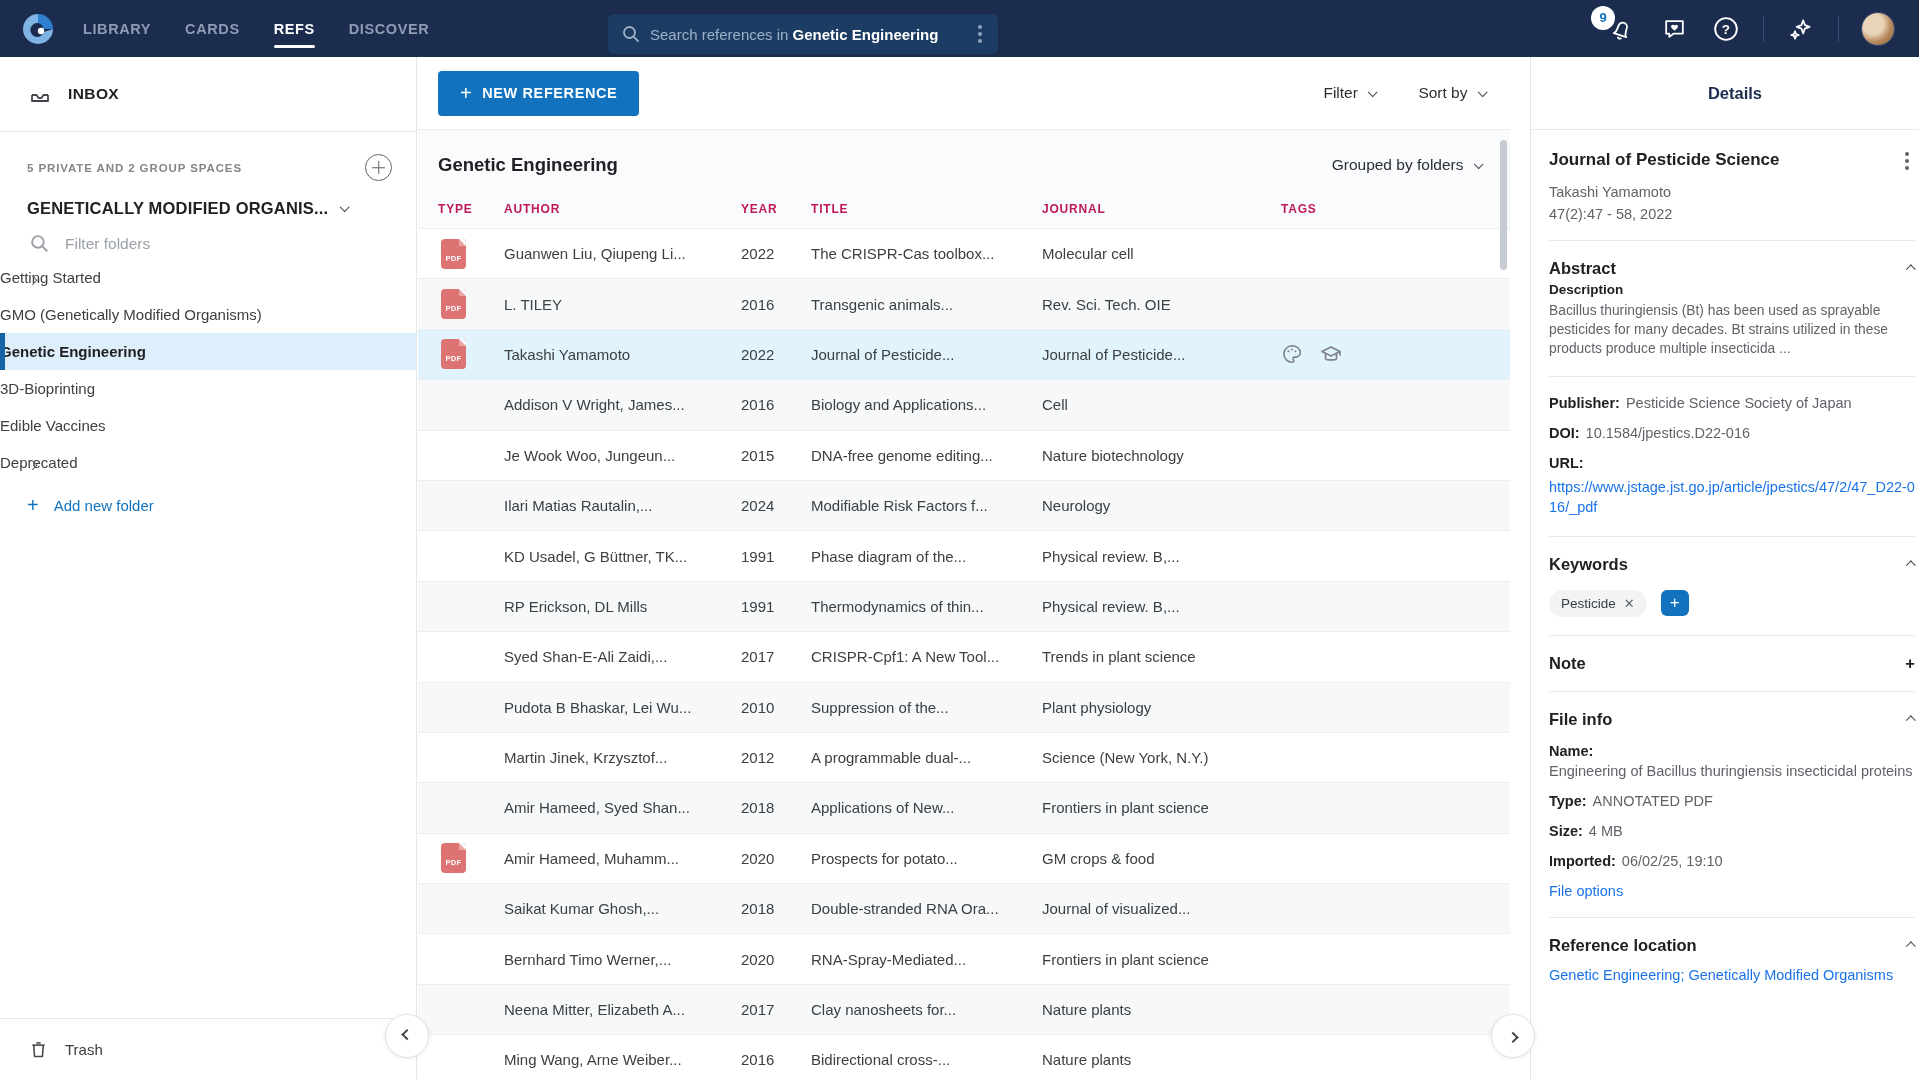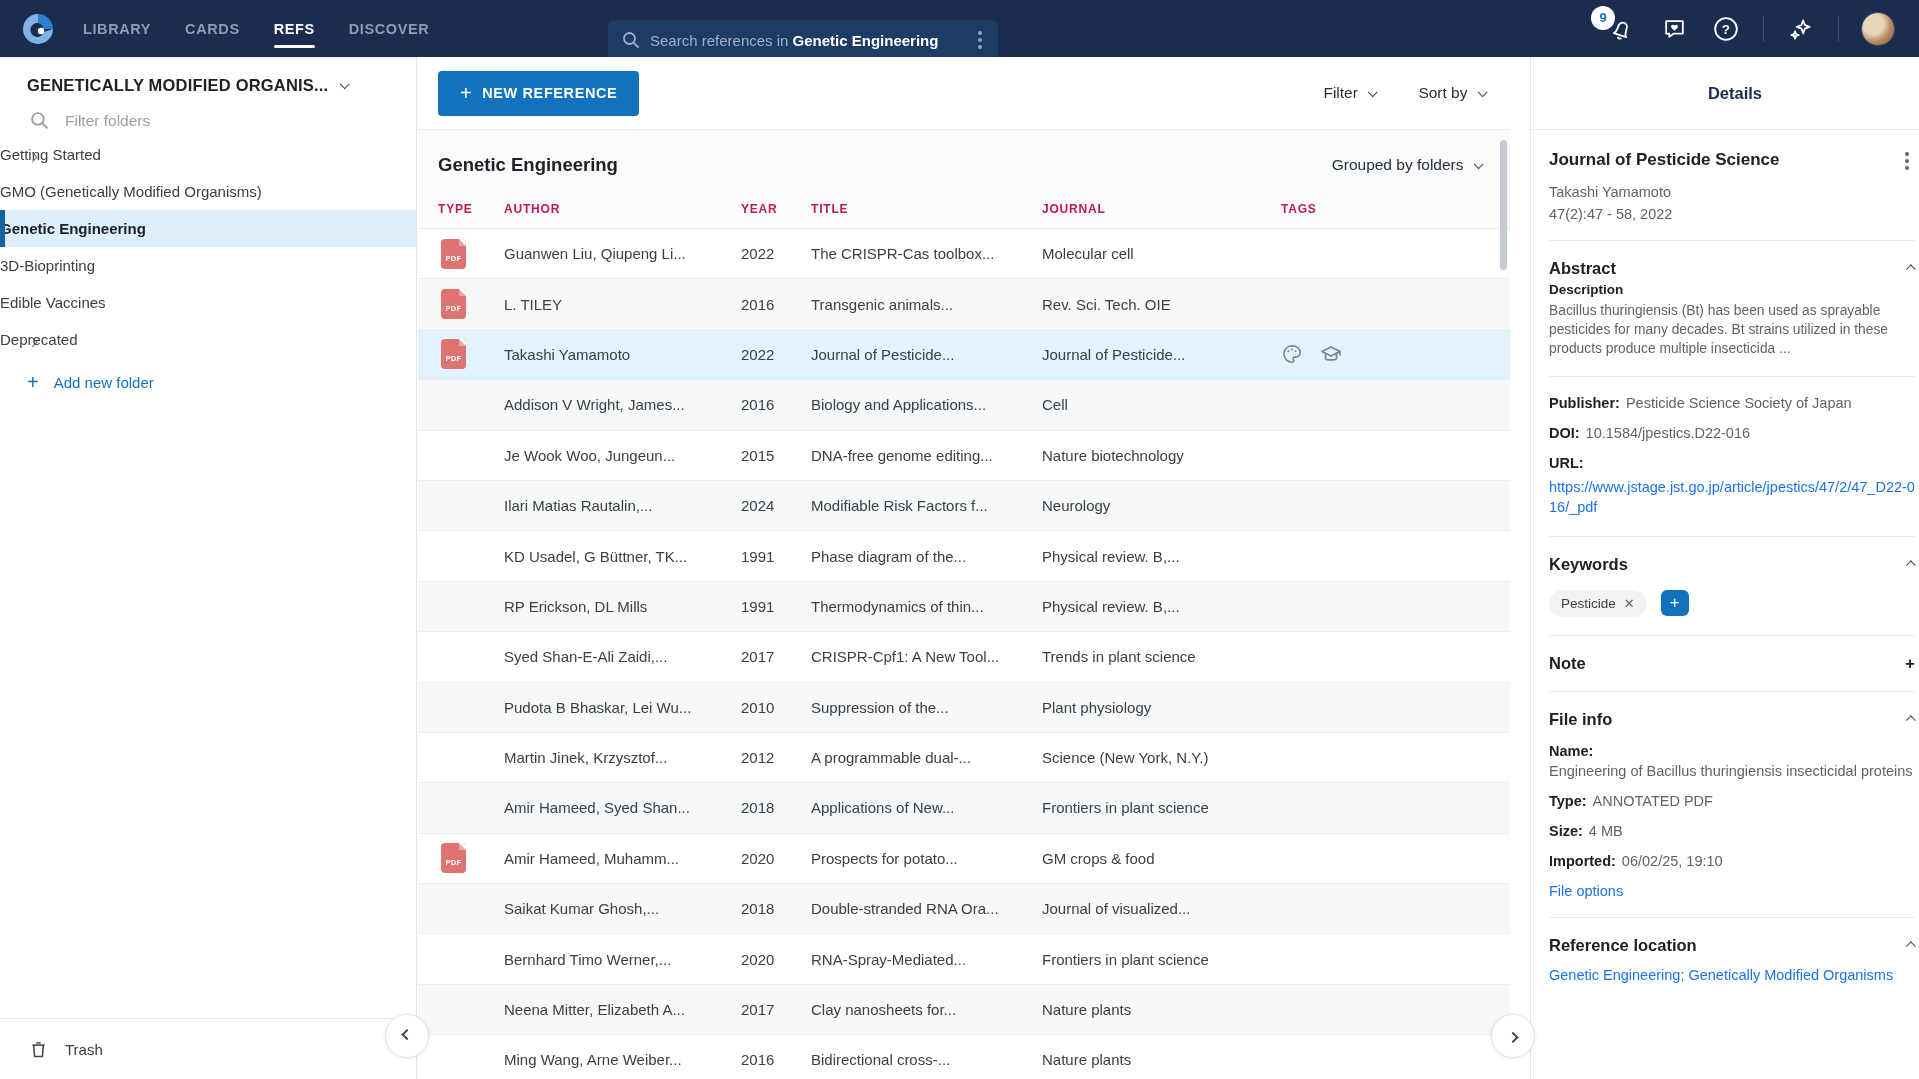--- a/index.html
+++ b/index.html
@@ -9,21 +9,21 @@
   
   .topbar { position:absolute; left:0; top:0; width:1919px; height:57px;
     background:#1b2c4e; display:flex; align-items:center; }
   .logo { width:36px; height:36px; margin-left:20px; flex:0 0 auto; }
   .primary-nav { display:flex; align-items:center; margin-left:27px; gap:34px; height:100%; }
   .nav-item { color:#8e9cb4; font-weight:700; font-size:14.5px; letter-spacing:.6px;
     height:100%; display:flex; align-items:center; position:relative; cursor:pointer; }
   .nav-item.active { color:#fff; }
   .nav-item.active::after { content:""; position:absolute; left:0; right:0; bottom:9px;
     height:3px; background:#fff; border-radius:2px; }
-  .searchbox { position:absolute; left:608px; top:20px; width:390px; height:40px;
+  .searchbox { position:absolute; left:608px; top:14px; width:390px; height:40px;
     background:#1d3c64; border-radius:6px; display:flex; align-items:center; padding:0 10px 0 14px; }
   .searchbox .stext { margin-left:10px; font-size:15px; color:#9fb0c8; white-space:nowrap;
     overflow:hidden; flex:1; }
   .searchbox .stext b { color:#fff; }
   .kebab-v { display:inline-flex; flex-direction:column; gap:3px; padding:4px 6px; cursor:pointer; }
   .kebab-v i { width:4px; height:4px; border-radius:50%; background:#8fa3bd; }
   .top-icons { position:absolute; right:24px; top:0; height:57px; display:flex; align-items:center; gap:22px; }
   .tdiv { width:1px; height:26px; background:#3a4f76; }
   .icon-btn { position:relative; width:30px; height:30px; display:flex; align-items:center;
     justify-content:center; cursor:pointer; }
@@ -217,22 +217,37 @@
           <path d="M6.5 14l.9 2.6L10 17.5l-2.6.9L6.5 21l-.9-2.6L3 17.5l2.6-.9z"></path>
         </svg>
       </span>
     </div>
     <div class="tdiv"></div>
     <div class="avatar"></div>
   </div>
 </div>
 
 <div class="sidebar">
+  <div class="sb-row inbox-row">
+    <span>
+      <svg width="24" height="24" viewBox="0 0 24 24" fill="none" stroke="#44484c" stroke-width="1.8" stroke-linejoin="round">
+        <path d="M4 6h16v12H4z" opacity="0"></path>
+        <path d="M4 13v6h16v-6"></path>
+        <path d="M4 13h4.5l2 3h3l2-3H20"></path>
+        <path d="M6.5 13 9 7h6l2.5 6" opacity="0"></path>
+      </svg>
+    </span>
+    <span>INBOX</span>
+  </div>
   <div class="sb-divider"></div>
 
+  <div class="spaces-hdr">
+    <span>5 PRIVATE AND 2 GROUP SPACES</span>
+    <span class="plus-circle"></span>
+  </div>
 
   <div class="workspace-row">
     <span>GENETICALLY MODIFIED ORGANIS...</span>
     <span class="chev down sm"></span>
   </div>
 
   <div class="filterbox">
     <span>
       <svg width="19" height="19" viewBox="0 0 18 18" fill="none" stroke="#9aa0a6" stroke-width="1.8">
         <circle cx="7.5" cy="7.5" r="5.5"></circle>

